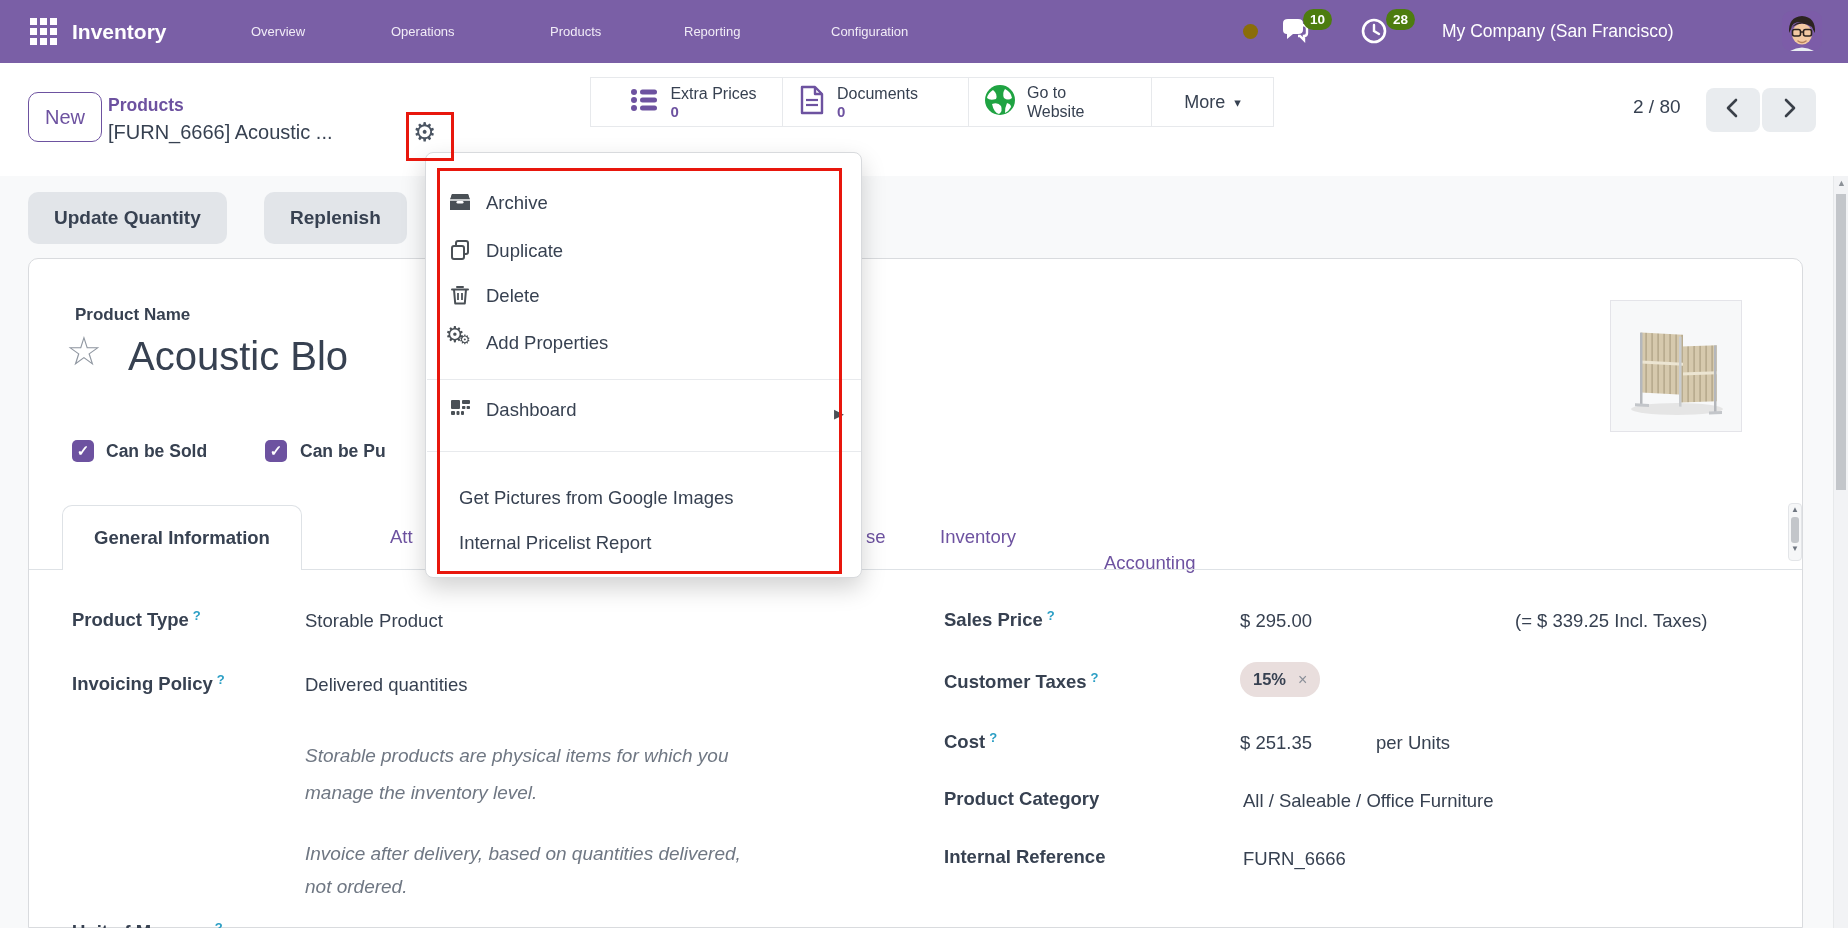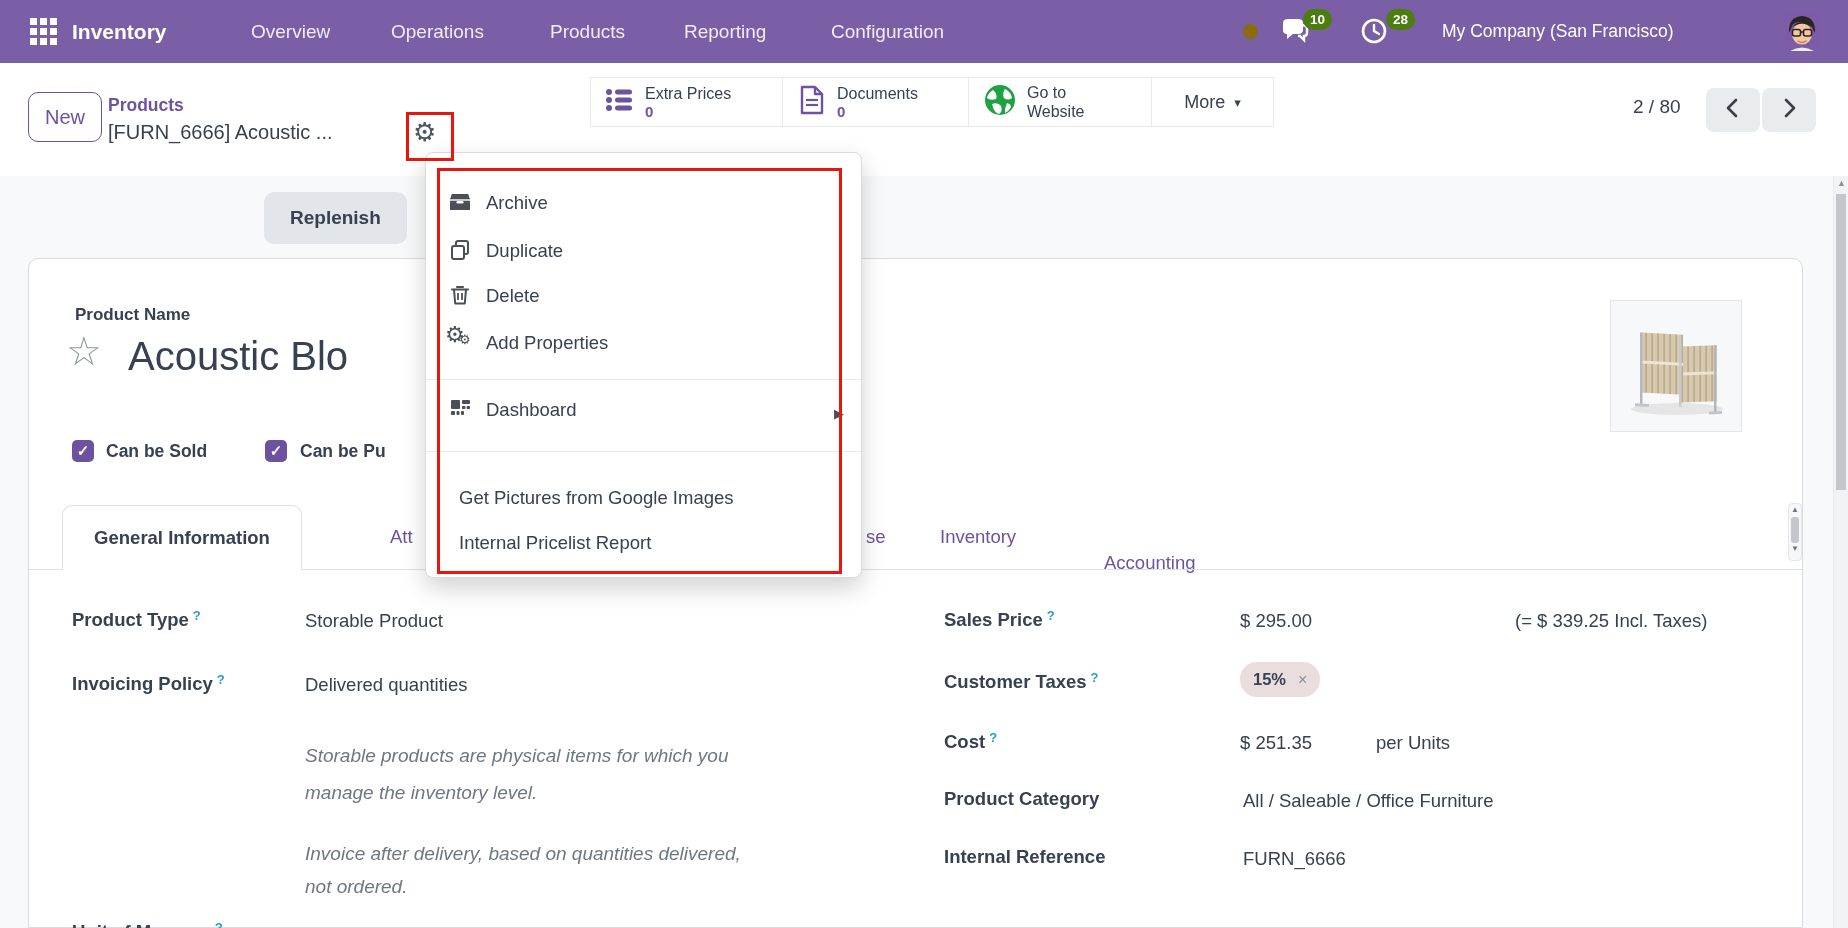--- a/index.html
+++ b/index.html
@@ -2,21 +2,21 @@
 <html><head>
 <meta charset="utf-8">
 <style>
   html,body{margin:0;padding:0;background:#fff;}
   .screen{position:relative;width:1848px;height:928px;overflow:hidden;
           font-family:"Liberation Sans",sans-serif;color:#374151;background:#fff;}
   .abs{position:absolute;}
   
   .navbar{left:0;top:0;width:1848px;height:63px;background:#7a5fa6;}
   .nav-appname{color:#fff;font-size:21px;font-weight:600;line-height:63px;}
-  .nav-item{color:#f1ecf7;font-size:19px;line-height:63px;cursor:pointer;}
+  .nav-item{color:#f1ecf7;font-size:13px;line-height:63px;cursor:pointer;}
   .badge{background:#4d7c0f;color:#fff;font-size:13.5px;font-weight:700;height:21px;
          line-height:21px;padding:0 7px;border-radius:11px;}
   .company{color:#fff;font-size:17.5px;line-height:63px;}
   .gold-dot{width:15px;height:15px;border-radius:50%;background:#8a6d09;}
   .avatar{width:40px;height:40px;border-radius:9px;overflow:hidden;}
   
   .cpanel{left:0;top:63px;width:1848px;height:113px;background:#fff;border-bottom:1px solid #e7e9eb;}
   .btn-new{left:28px;top:92px;width:72px;height:48px;border:1px solid #6d52a0;border-radius:10px;
            color:#6d52a0;font-size:20px;display:flex;align-items:center;justify-content:center;background:#fff;cursor:pointer;}
   .crumb1{font-size:17.5px;font-weight:700;color:#6d52a0;cursor:pointer;}
@@ -133,21 +133,21 @@
   </div>
 
   <div class="abs cpanel"></div>
 
   <div class="abs btn-new">New</div>
   <div class="abs crumb1" style="left:108px;top:95px;">Products</div>
   <div class="abs crumb2" style="left:108px;top:121px;">[FURN_6666] Acoustic ...</div>
   <div class="abs gear" style="left:413px;top:119px;">⚙</div>
 
   <div class="abs smart-group">
-    <div class="smart-cell" style="width:192px;padding-left:12px;">
+    <div class="smart-cell" style="width:192px;padding-left:12px;justify-content:center;">
       <span>
         <svg width="32" height="32" viewBox="0 0 32 32">
           <g fill="#6d52a0">
             <circle cx="6" cy="8" r="3"></circle>
               <rect x="12" y="5.5" width="17" height="5" rx="2.5"></rect>
             <circle cx="6" cy="16" r="3"></circle>
               <rect x="12" y="13.5" width="17" height="5" rx="2.5"></rect>
             <circle cx="6" cy="24" r="3"></circle>
               <rect x="12" y="21.5" width="17" height="5" rx="2.5"></rect>
           </g>
@@ -203,20 +203,21 @@
   </div>
   <div class="abs pager-btn" style="left:1762px;top:88px;">
     <span>
       <svg width="22" height="24" viewBox="0 0 22 24">
           <polyline points="8,4 16,12 8,20" fill="none" stroke="#3a4049" stroke-width="2.6" stroke-linecap="round" stroke-linejoin="round"></polyline>
         </svg>
     </span>
   </div>
 
   <div class="abs belt"></div>
+  <div class="abs btn-gray" style="left:28px;top:192px;">Update Quantity</div>
   <div class="abs btn-gray" style="left:264px;top:192px;">Replenish</div>
 
   <div class="abs sheet"></div>
 
   <div class="abs fieldlabel" style="left:75px;top:305px;font-size:17px;">Product Name</div>
   <div class="abs" style="left:66px;top:331px;font-size:40px;color:#9097a1;line-height:1;">☆</div>
   <div class="abs" style="left:128px;top:334px;font-size:40px;font-weight:500;color:#374151;white-space:nowrap;">Acoustic Blo</div>
 
   <div class="abs checkbox" style="left:72px;top:440px;">
     <span>✓</span>

